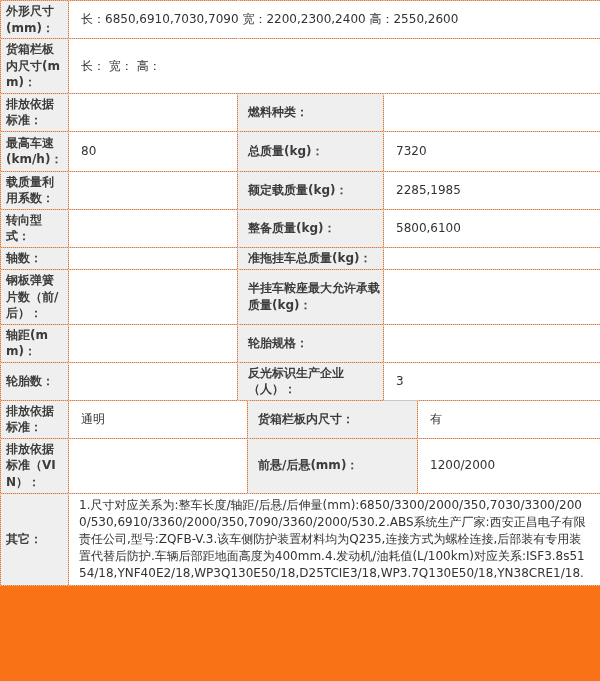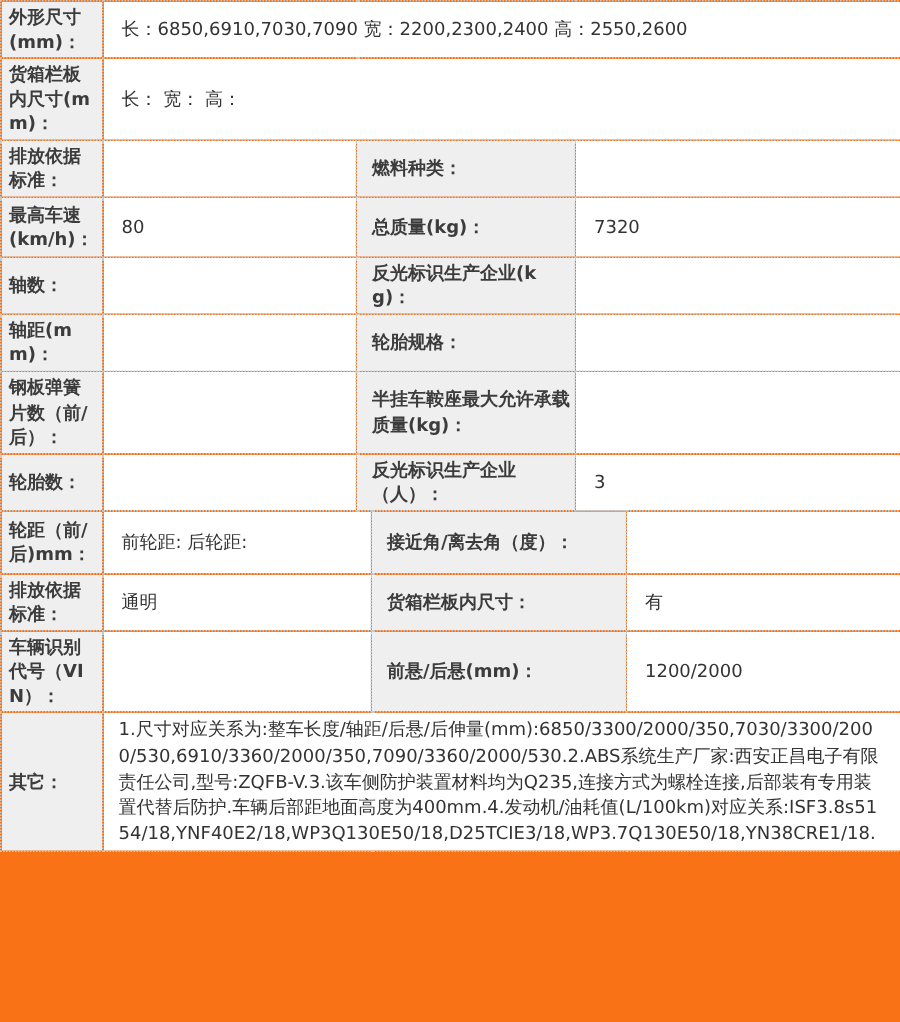--- a/index.html
+++ b/index.html
@@ -76,69 +76,75 @@
       <td class="val"></td>
       <td class="lbl inner">燃料种类：</td>
       <td class="val"></td>
     </tr>
     <tr style="height:40px">
       <td class="lbl">最高车速(km/h)：</td>
       <td class="val">80</td>
       <td class="lbl inner">总质量(kg)：</td>
       <td class="val">7320</td>
     </tr>
+    <tr style="height:38px">
+      <td class="lbl">载质量利用系数：</td>
+      <td class="val"></td>
+      <td class="lbl inner">额定载质量(kg)：</td>
+      <td class="val">2285,1985</td>
+    </tr>
+    <tr style="height:28px">
+      <td class="lbl">转向型式：</td>
+      <td class="val"></td>
+      <td class="lbl inner">整备质量(kg)：</td>
+      <td class="val">5800,6100</td>
+    </tr>
     <tr style="height:22px">
       <td class="lbl">轴数：</td>
       <td class="val"></td>
-      <td class="lbl inner">反光标识生产企业(kg)：</td>
+      <td class="lbl inner">准拖挂车总质量(kg)：</td>
+      <td class="val"></td>
+    </tr>
+    <tr style="height:40px">
+      <td class="lbl">钢板弹簧片数（前/后）：</td>
+      <td class="val"></td>
+      <td class="lbl inner">半挂车鞍座最大允许承载质量(kg)：</td>
       <td class="val"></td>
     </tr>
     <tr style="height:22px">
       <td class="lbl">轴距(mm)：</td>
       <td class="val"></td>
       <td class="lbl inner">轮胎规格：</td>
-      <td class="val"></td>
-    </tr>
-    <tr style="height:40px">
-      <td class="lbl">钢板弹簧片数（前/后）：</td>
-      <td class="val"></td>
-      <td class="lbl inner">半挂车鞍座最大允许承载质量(kg)：</td>
       <td class="val"></td>
     </tr>
     <tr style="height:22px">
       <td class="lbl">轮胎数：</td>
       <td class="val"></td>
       <td class="lbl inner">反光标识生产企业（人）：</td>
       <td class="val">3</td>
     </tr>
   </tbody>
     </table>
 
   <table class="spec second">
     <colgroup>
       <col style="width:68px">
         <col style="width:179px">
         <col style="width:170px">
         <col style="width:183px">
     </colgroup>
     <tbody>
-        <tr style="height:42px">
-      <td class="lbl">轮距（前/后)mm：</td>
-      <td class="val">前轮距: 后轮距:</td>
-      <td class="lbl inner">接近角/离去角（度）：</td>
-      <td class="val"></td>
-    </tr>
     <tr style="height:36px">
       <td class="lbl">排放依据标准：</td>
       <td class="val">通明</td>
       <td class="lbl inner">货箱栏板内尺寸：</td>
       <td class="val">有</td>
     </tr>
     <tr style="height:40px">
-      <td class="lbl">车辆识别代号（VIN）：</td>
+      <td class="lbl">排放依据标准（VIN）：</td>
       <td class="val"></td>
       <td class="lbl inner">前悬/后悬(mm)：</td>
       <td class="val">1200/2000</td>
     </tr>
     <tr style="height:85px">
       <td class="lbl">其它：</td>
       <td class="val note" colspan="3">1.尺寸对应关系为:整车长度/轴距/后悬/后伸量(mm):6850/3300/2000/350,7030/3300/2000/530,6910/3360/2000/350,7090/3360/2000/530.2.ABS系统生产厂家:西安正昌电子有限责任公司,型号:ZQFB-V.3.该车侧防护装置材料均为Q235,连接方式为螺栓连接,后部装有专用装置代替后防护.车辆后部距地面高度为400mm.4.发动机/油耗值(L/100km)对应关系:ISF3.8s5154/18,YNF40E2/18,WP3Q130E50/18,D25TCIE3/18,WP3.7Q130E50/18,YN38CRE1/18.</td>
     </tr>
 
   </tbody>

